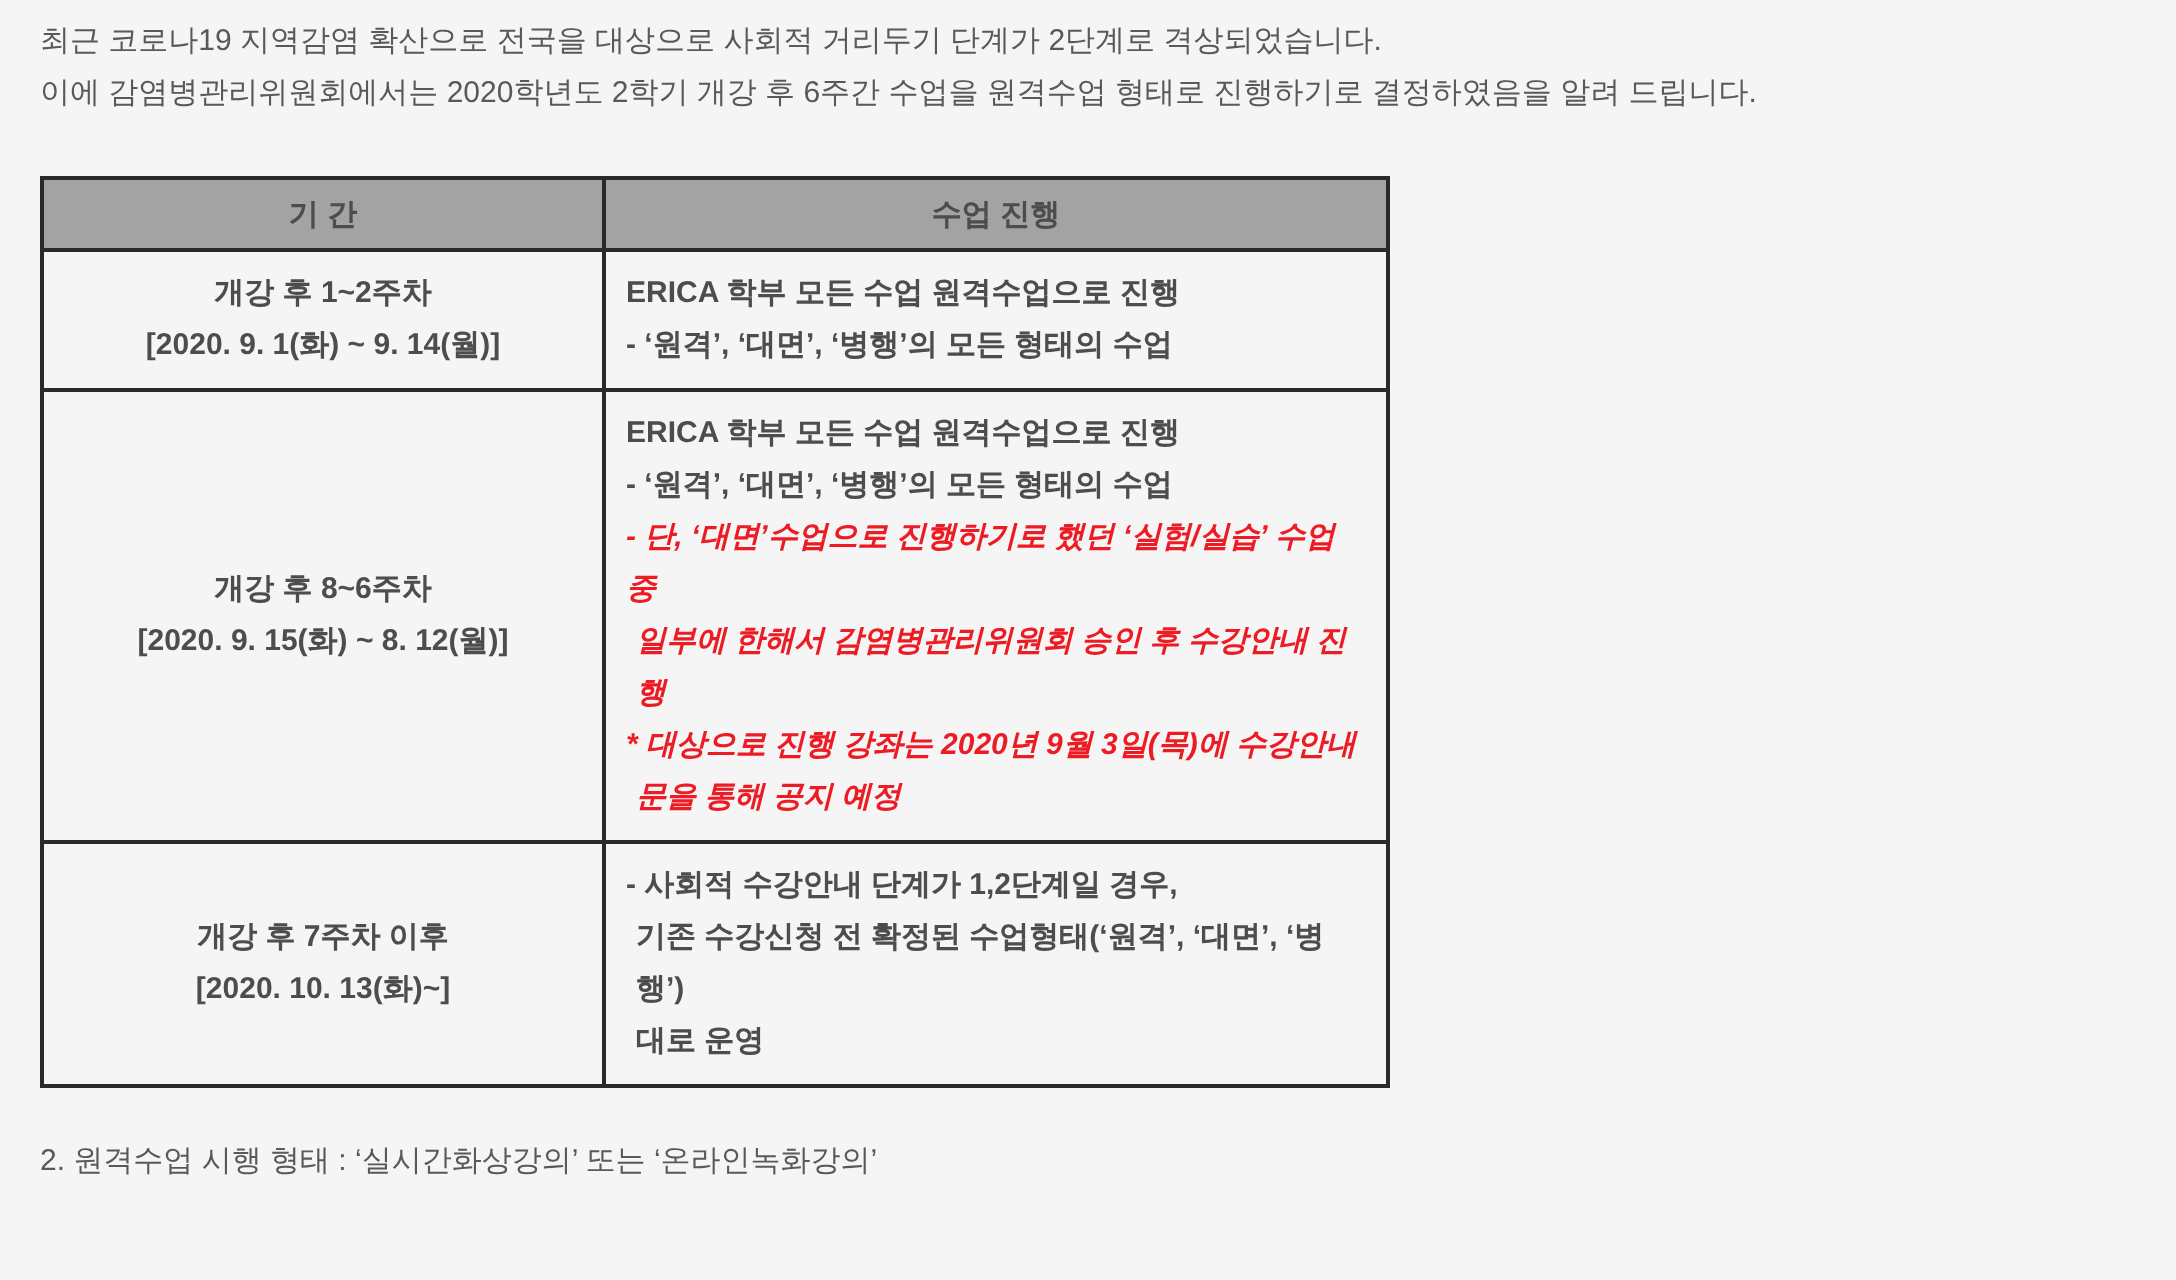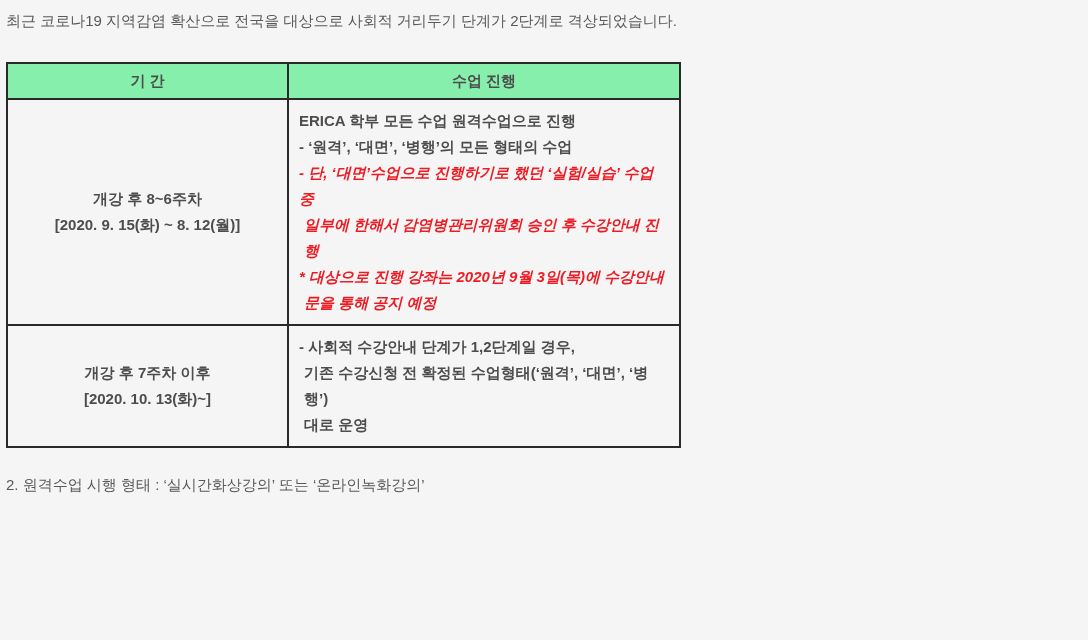--- a/index.html
+++ b/index.html
@@ -7,21 +7,21 @@
     padding: 0;
     background: #f5f5f5;
     font-family: "Liberation Sans", sans-serif;
   }
   .page {
     position: relative;
     width: 1088px;
     height: 640px;
     overflow: hidden;
     box-sizing: border-box;
-    padding: 8px 10px 0 6px;
+    padding: 8px 10px 0 20px;
     color: #595959;
     font-size: 15px;
   }
   .intro p {
     margin: 0;
     line-height: 26px;
   }
   .section-title {
     margin: 32px 0 0 0;
     line-height: 20px;
@@ -32,21 +32,21 @@
     table-layout: fixed;
     width: 673px;
   }
   table.schedule th,
   table.schedule td {
     border: 2px solid #2a2a2a;
     vertical-align: middle;
     box-sizing: border-box;
   }
   table.schedule th {
-    background: #86efac;
+    background: #a3a3a3;
     height: 36px;
     font-weight: bold;
     color: #4d4d4d;
     font-size: 15px;
     text-align: center;
   }
   col.c-period  { width: 281px; }
   col.c-content { width: 392px; }
   tr.row-1 { height: 53px; }
   tr.row-2 { height: 177px; }
@@ -67,35 +67,46 @@
   .section2 { margin-top: 24px; }
   .section2 p, .section3 p { margin: 0; line-height: 26px; }
 </style>
 </head>
 <body>
 
 <div class="page">
 
   <div class="intro">
     <p>최근 코로나19 지역감염 확산으로 전국을 대상으로 사회적 거리두기 단계가 2단계로 격상되었습니다.</p>
+    <p>이에 감염병관리위원회에서는 2020학년도 2학기 개강 후 6주간 수업을 원격수업 형태로 진행하기로 결정하였음을 알려 드립니다.</p>
   </div>
 
 
   <table class="schedule">
     <colgroup>
       <col class="c-period">
       <col class="c-content">
     </colgroup>
     <thead>
       <tr>
         <th>기 간</th>
         <th>수업 진행</th>
       </tr>
     </thead>
     <tbody>
+      <tr class="row-1">
+        <td class="period-cell">
+          <div class="line">개강 후 1~2주차</div>
+          <div class="line">[2020. 9. 1(화) ~ 9. 14(월)]</div>
+        </td>
+        <td class="content-cell">
+          <div class="line">ERICA 학부 모든 수업 원격수업으로 진행</div>
+          <div class="line">- ‘원격’, ‘대면’, ‘병행’의 모든 형태의 수업</div>
+        </td>
+      </tr>
       <tr class="row-2">
         <td class="period-cell">
           <div class="line">개강 후 8~6주차</div>
           <div class="line">[2020. 9. 15(화) ~ 8. 12(월)]</div>
         </td>
         <td class="content-cell">
           <div class="line">ERICA 학부 모든 수업 원격수업으로 진행</div>
           <div class="line">- ‘원격’, ‘대면’, ‘병행’의 모든 형태의 수업</div>
           <div class="line red">- 단, ‘대면’수업으로 진행하기로 했던 ‘실험/실습’ 수업 중</div>
           <div class="line red cont">일부에 한해서 감염병관리위원회 승인 후 수강안내 진행</div>

